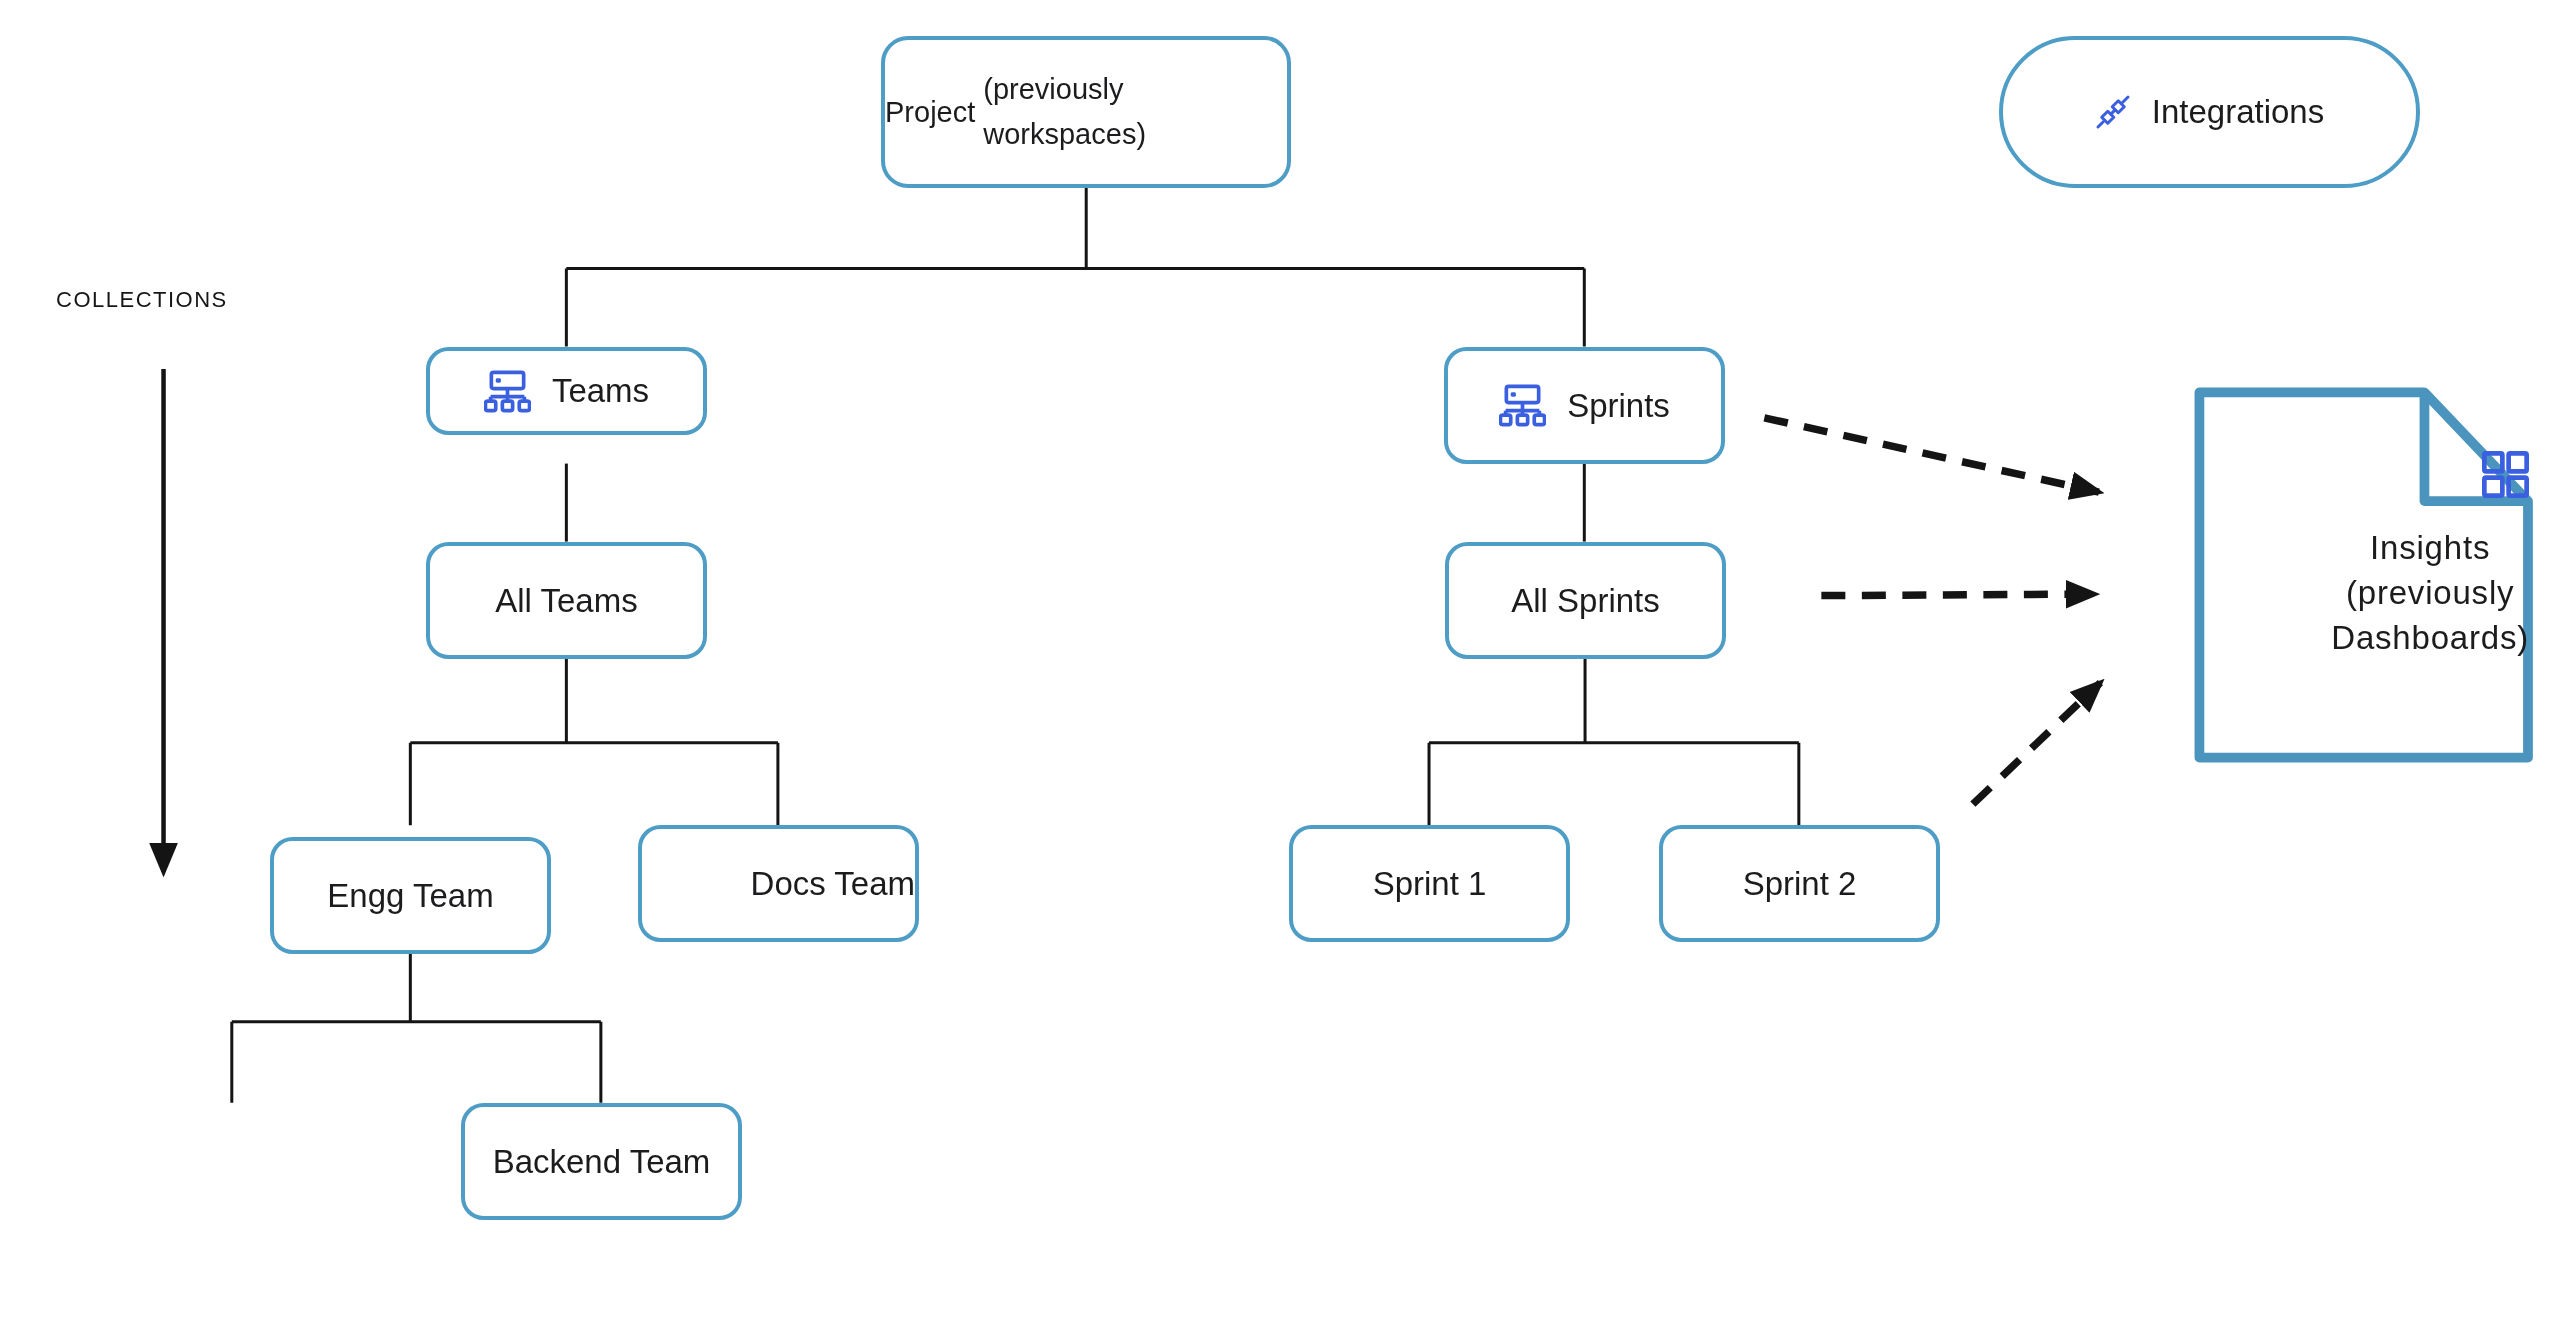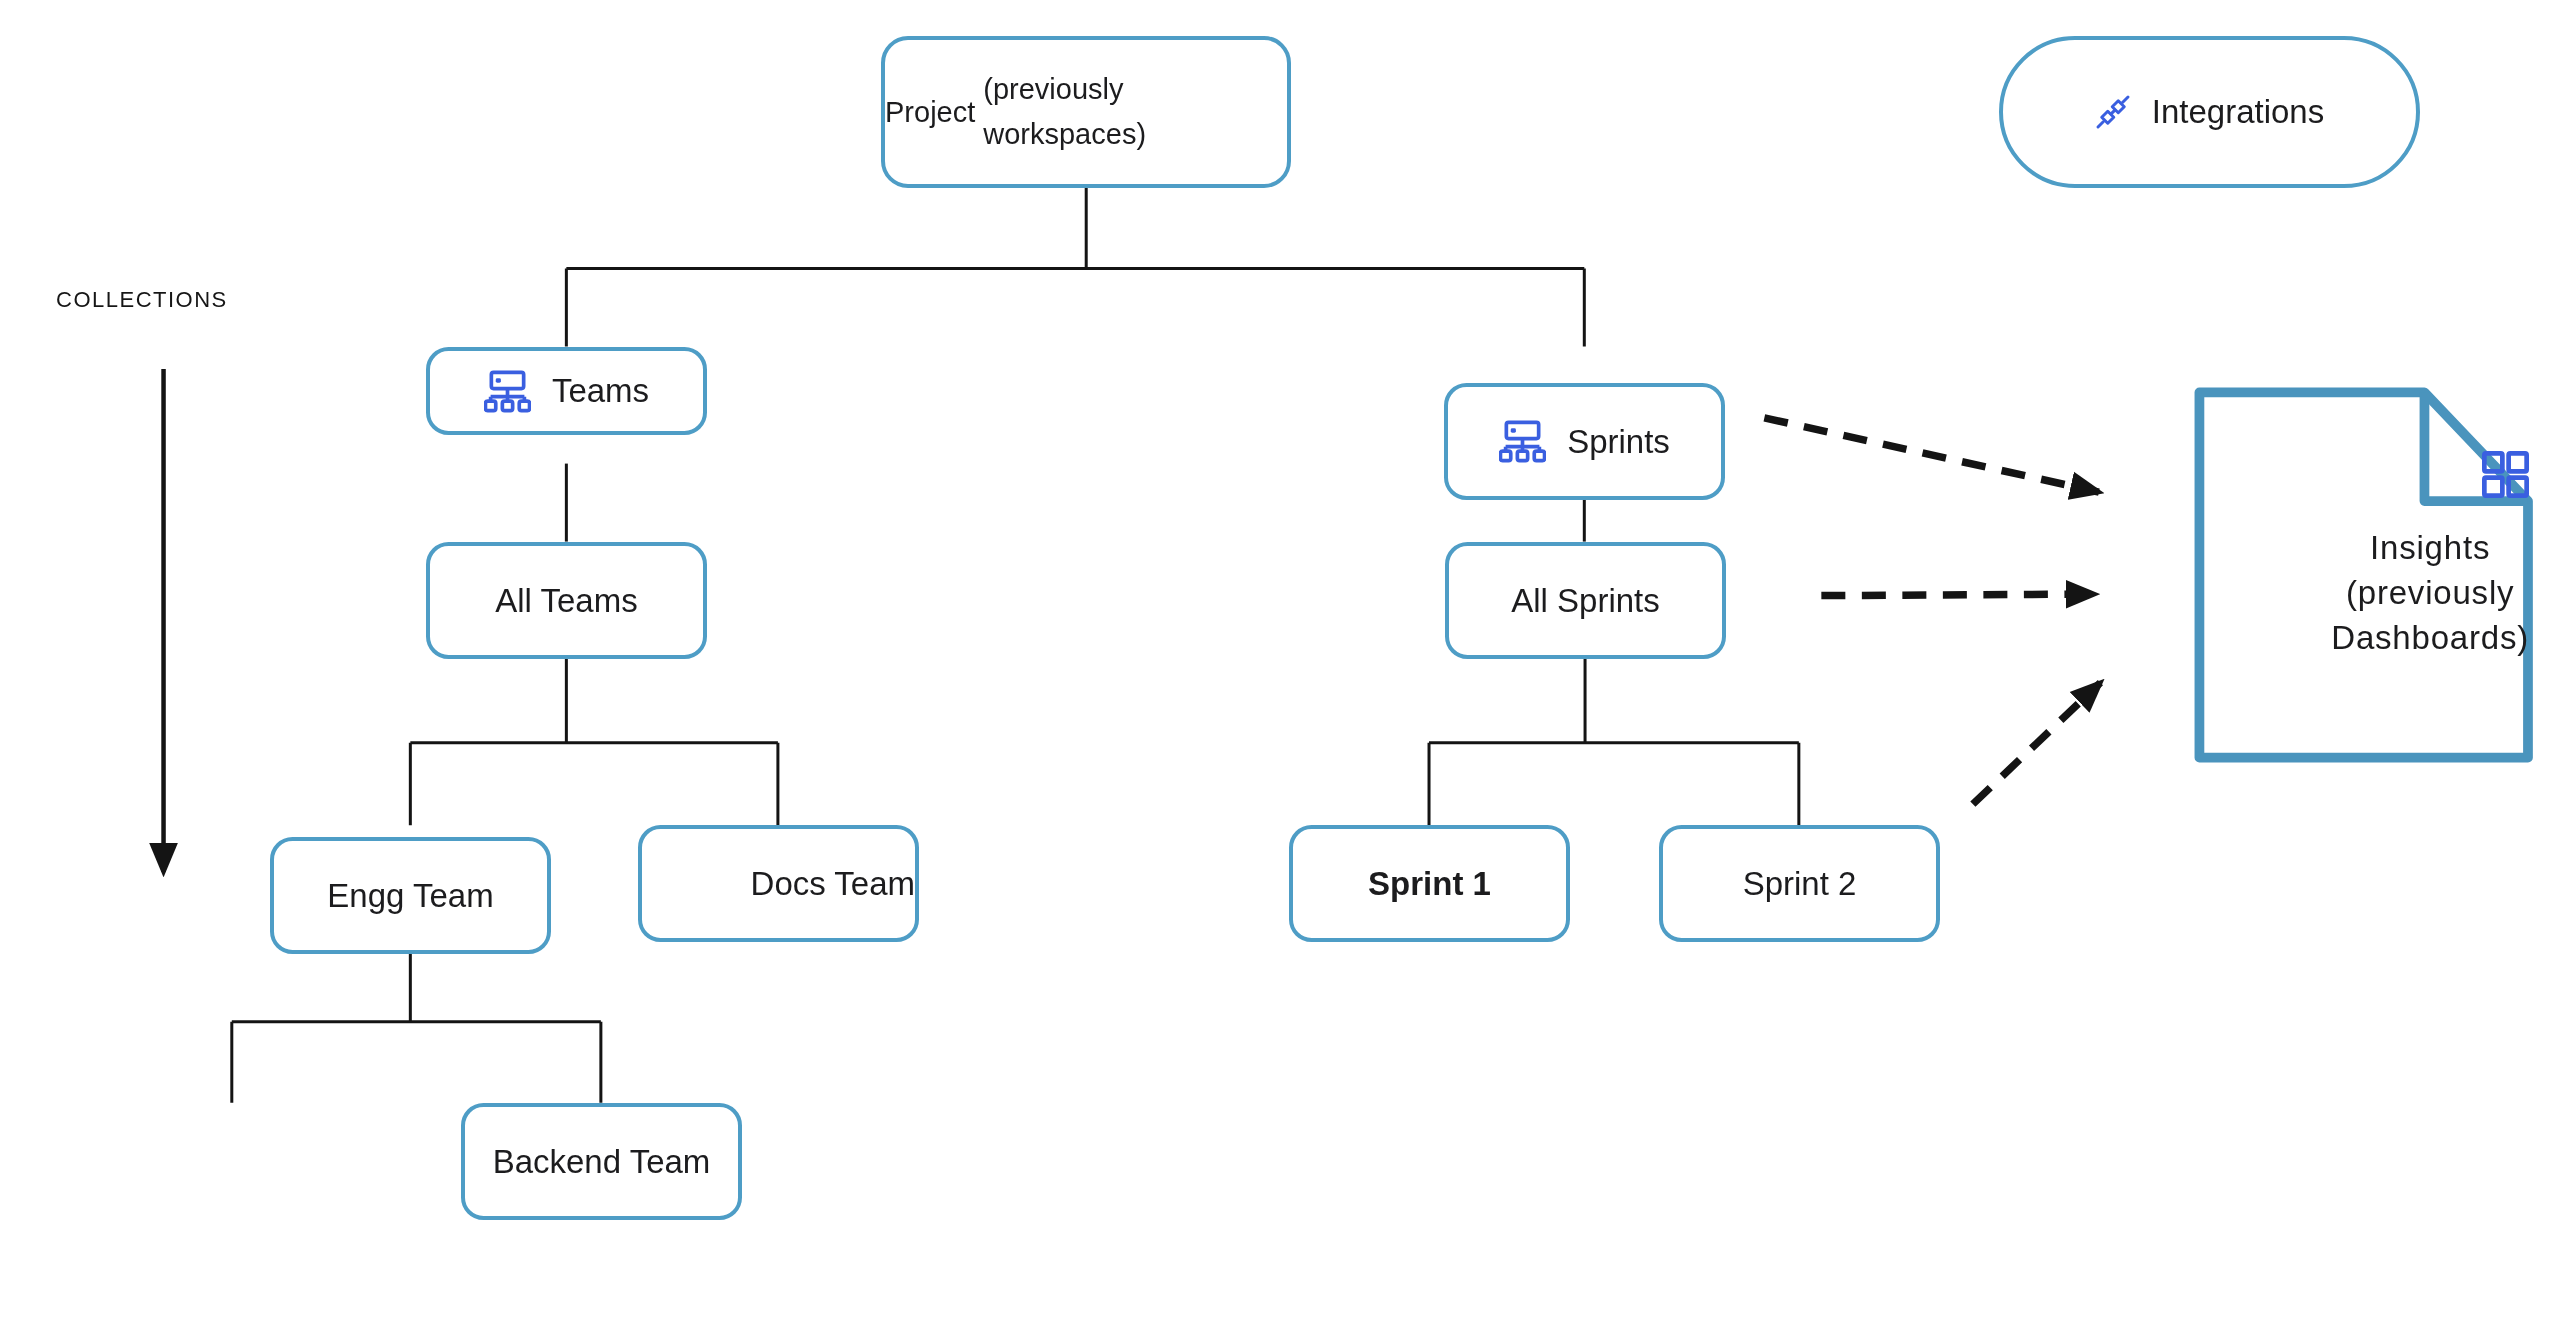--- a/index.html
+++ b/index.html
@@ -102,21 +102,21 @@
         <rect x="16" y="11" width="7" height="6" rx="2" fill="#3A5FE0" stroke="none"></rect>
         <path d="M32 25 V36 M9 36 H55 M9 36 V42 M32 36 V42 M55 36 V42"></path>
         <rect x="2" y="42" width="14" height="13" rx="3"></rect>
         <rect x="25" y="42" width="14" height="13" rx="3"></rect>
         <rect x="48" y="42" width="14" height="13" rx="3"></rect>
       </svg>
     </span>
     <span>Teams</span>
   </div>
 
-  <div class="node" style="left:1444px;top:347px;width:281px;height:117px;margin-top:36px;">
+  <div class="node" style="left:1444px;top:347px;width:281px;height:117px;">
     <span class="icon">
       <svg width="47" height="43" viewBox="0 0 64 58" fill="none" stroke="#3A5FE0" stroke-width="5" stroke-linejoin="round">
         <rect x="10" y="3" width="44" height="22" rx="3"></rect>
         <rect x="16" y="11" width="7" height="6" rx="2" fill="#3A5FE0" stroke="none"></rect>
         <path d="M32 25 V36 M9 36 H55 M9 36 V42 M32 36 V42 M55 36 V42"></path>
         <rect x="2" y="42" width="14" height="13" rx="3"></rect>
         <rect x="25" y="42" width="14" height="13" rx="3"></rect>
         <rect x="48" y="42" width="14" height="13" rx="3"></rect>
       </svg>
     </span>
@@ -132,21 +132,21 @@
   </div>
 
   <div class="node" style="left:270px;top:825px;width:281px;height:117px;margin-top:12px;">
     <span>Engg Team</span>
   </div>
 
   <div class="node" style="left:638px;top:825px;width:281px;height:117px;justify-content:flex-end;">
     <span>Docs Team</span>
   </div>
 
-  <div class="node" style="left:1289px;top:825px;width:281px;height:117px;font-weight:bold;">
+  <div class="node" style="left:1289px;top:825px;width:281px;height:117px;">
     <span>Sprint 1</span>
   </div>
 
   <div class="node" style="left:1659px;top:825px;width:281px;height:117px;">
     <span>Sprint 2</span>
   </div>
 
 
   <div class="node" style="left:461px;top:1103px;width:281px;height:117px;">
     <span>Backend Team</span>

